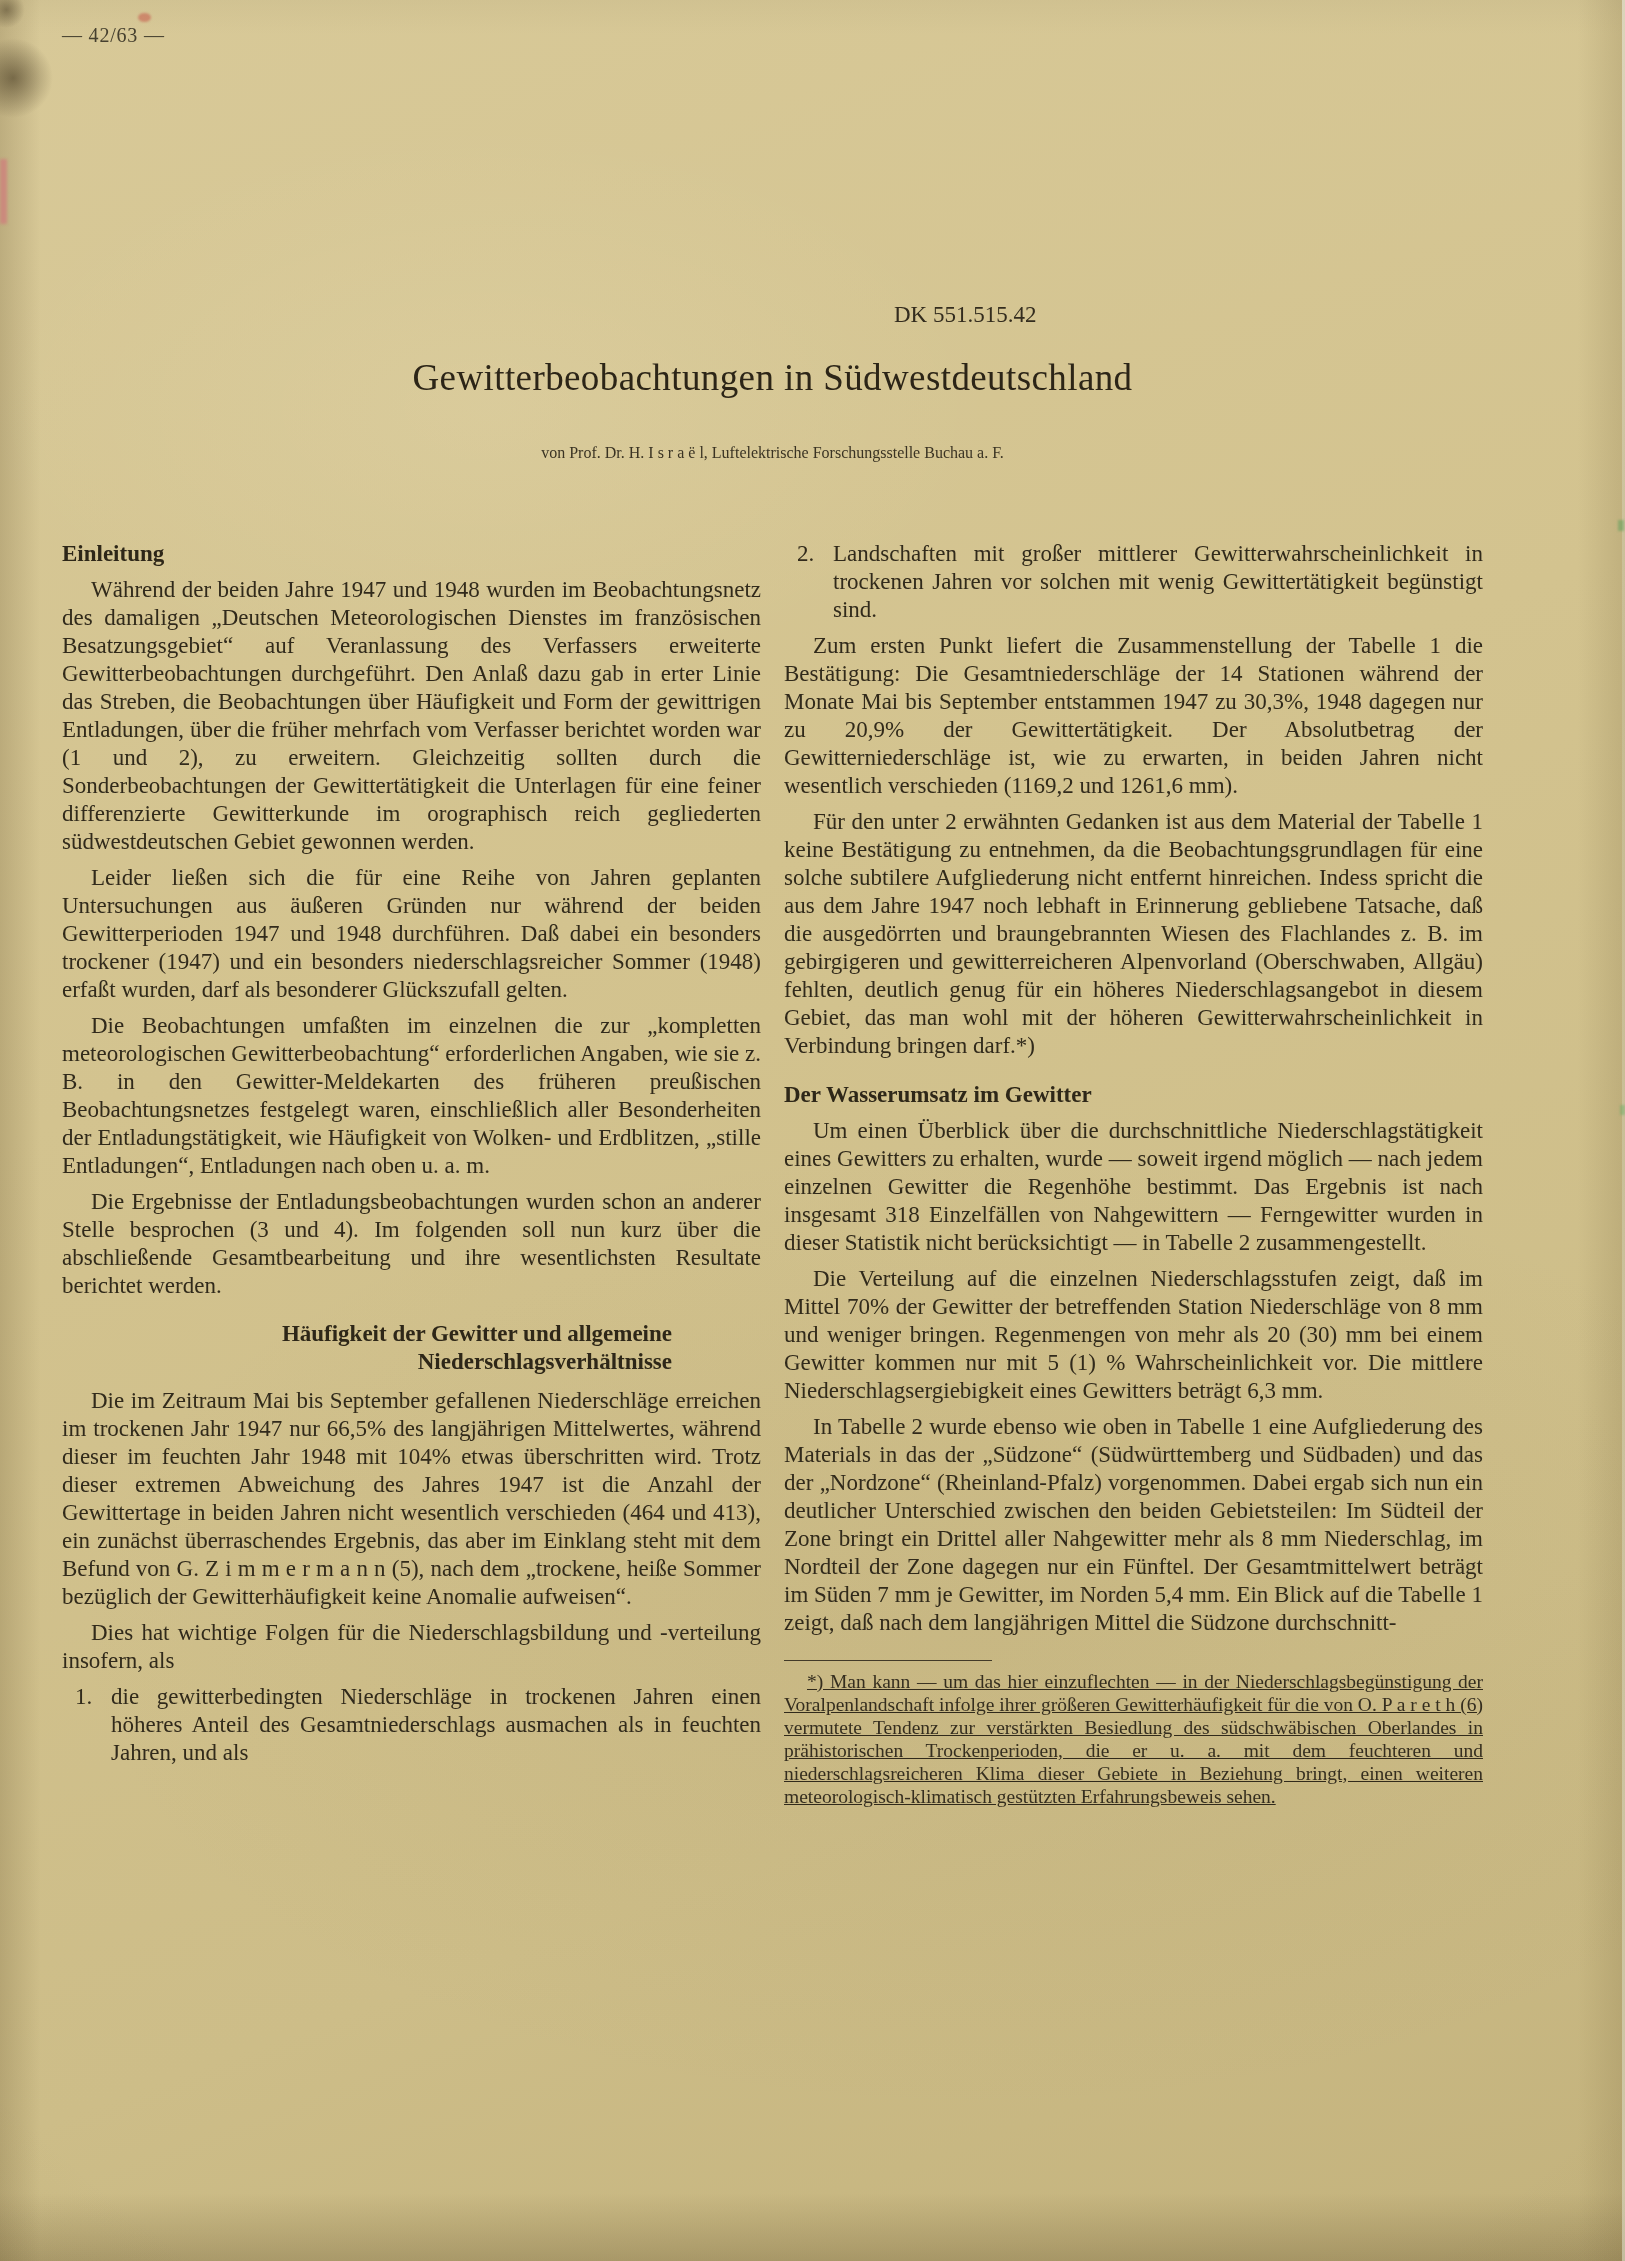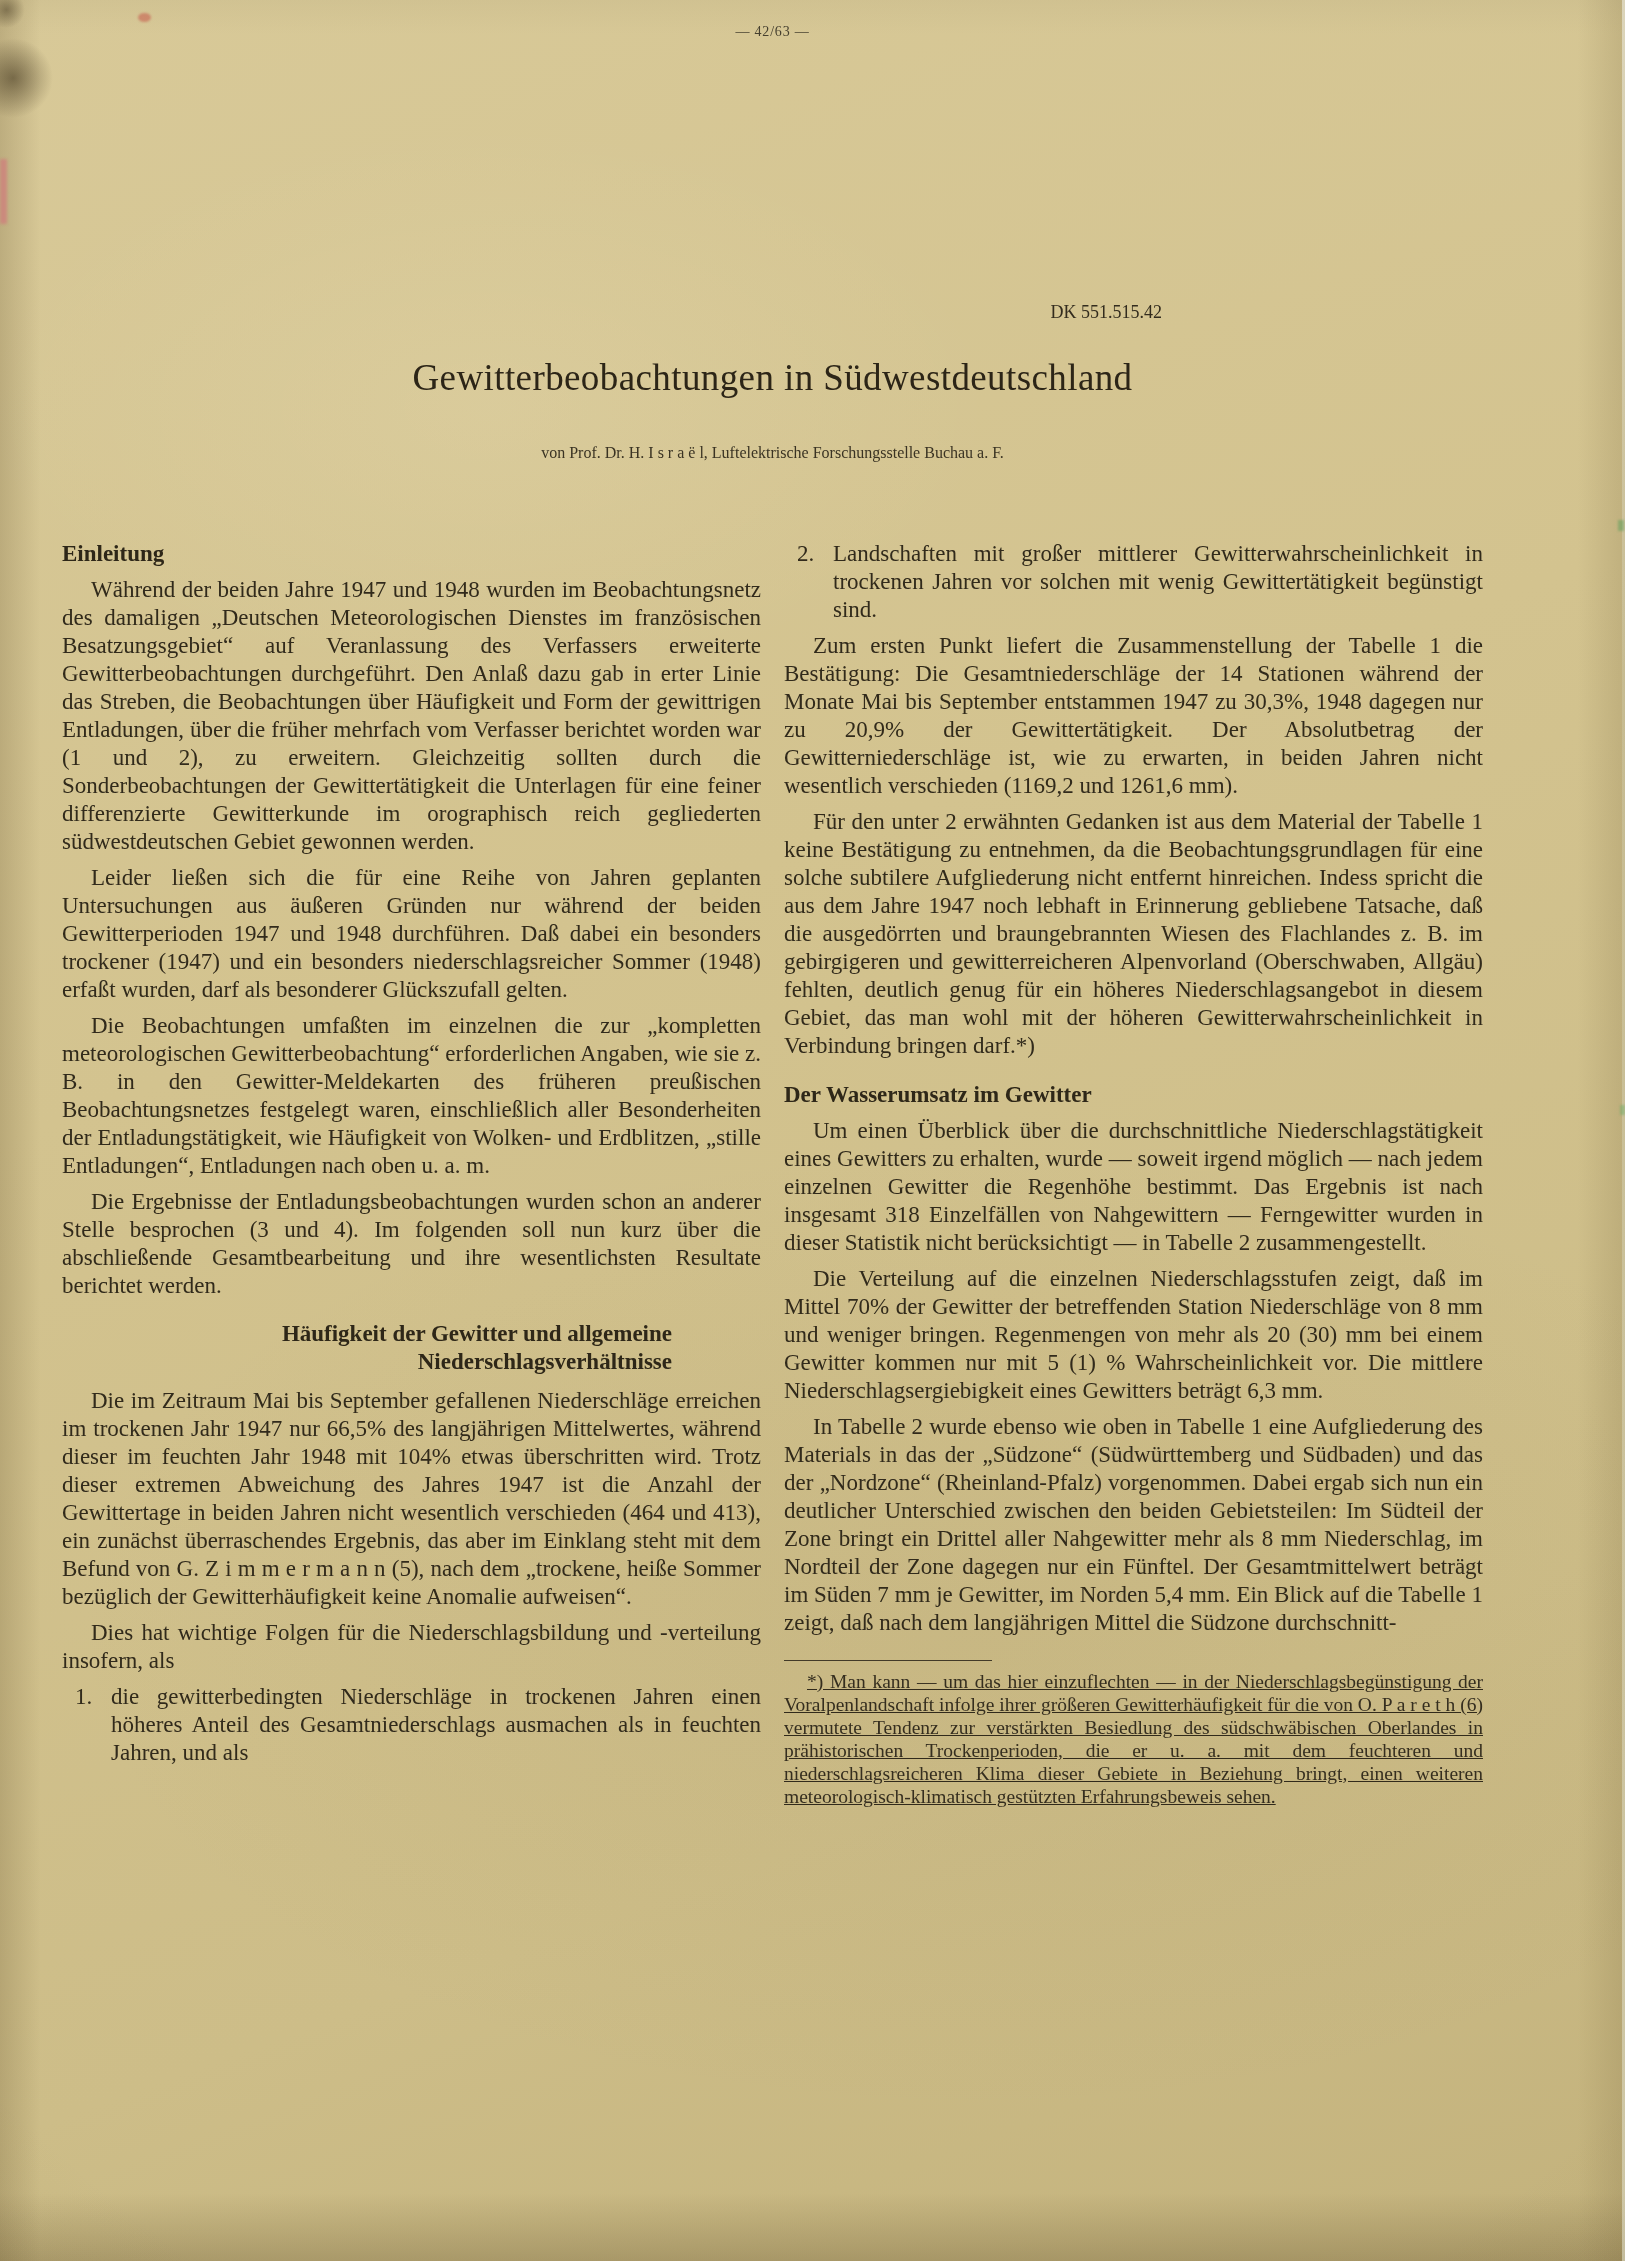--- a/index.html
+++ b/index.html
@@ -23,30 +23,29 @@
       radial-gradient(ellipse 1219px 650px at 60% 72%, rgba(125,104,58,0.08), transparent 75%),
       radial-gradient(ellipse 140% 120% at 50% 42%, transparent 55%, rgba(97,78,40,0.16) 82%, rgba(70,55,26,0.38) 100%),
       linear-gradient(90deg, rgba(94,76,40,0.22) 0%, transparent 2.5%, transparent 97%, rgba(120,104,62,0.22) 100%),
       linear-gradient(0deg, rgba(86,70,36,0.28) 0%, transparent 3%, transparent 98.5%, rgba(196,182,136,0.35) 100%),
       linear-gradient(160deg, #d8c998 0%, #d3c38f 40%, #cdbd88 75%, #c3b27c 100%);
   }
 
   .folio {
     position: absolute;
     top: 24.4px; left: 62px; width: 1421px;
-    text-align: center;
-    font-size: 14px;
+    text-align: left;
+    font-size: 20px;
     letter-spacing: 0.8px;
     color: #46402f;
   }
   .dk {
     position: absolute;
     top: 302px; left: 894px; width: 268px;
-    text-align: right;
-    font-size: 18px;
+    font-size: 23px;
     color: #332c1e;
   }
   .title {
     position: absolute;
     top: 356px; left: 62px; width: 1421px;
     margin: 0;
     text-align: center;
     font-size: 37px;
     font-weight: normal;
     letter-spacing: 0.4px;

